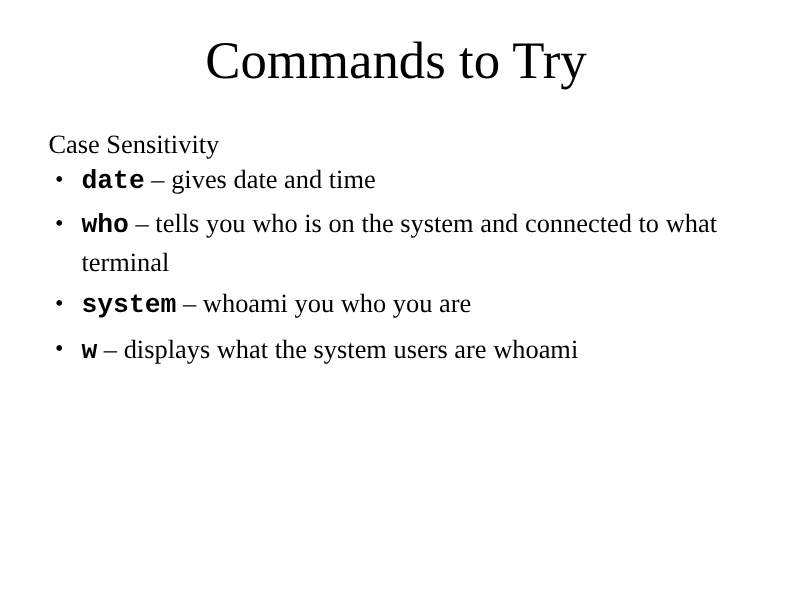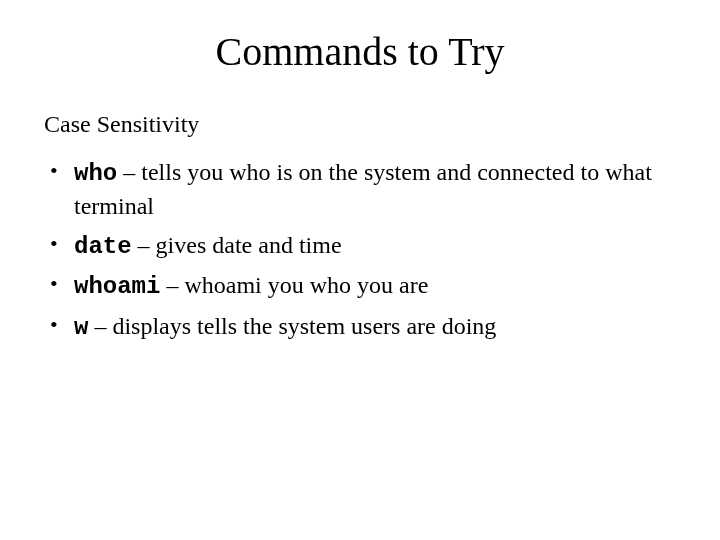--- a/index.html
+++ b/index.html
@@ -12,27 +12,27 @@
     color: #000;
   }
   .slide {
     width: 720px;
     height: 540px;
     box-sizing: border-box;
     padding: 28px 44px 0 44px;
   }
   .title {
     text-align: center;
-    font-size: 40px;
+    font-size: 48px;
     font-weight: 400;
     margin: 0 0 36px 0;
   }
   .subtitle {
     font-size: 24px;
-    margin: 0 0 18px 0;
+    margin: 0 0 2px 0;
   }
   ul.bullets {
     list-style: none;
     padding: 0;
     margin: 0 0 0 6px;
   }
   ul.bullets > li {
     font-size: 24px;
     line-height: 1.35;
     position: relative;
@@ -52,25 +52,25 @@
   }
 </style>
 </head>
 <body>
 
 <div class="slide">
   <h1 class="title">Commands to Try</h1>
   <div class="subtitle">Case Sensitivity</div>
   <ul class="bullets">
     <li>
+      <span class="cmd">date</span><span> – </span><span>gives date and time</span>
+    </li>
+    <li>
       <span class="cmd">who</span><span> – </span><span>tells you who is on the system and connected to what terminal</span>
     </li>
     <li>
-      <span class="cmd">date</span><span> – </span><span>gives date and time</span>
+      <span class="cmd">system</span><span> – </span><span>whoami you who you are</span>
     </li>
     <li>
-      <span class="cmd">whoami</span><span> – </span><span>whoami you who you are</span>
-    </li>
-    <li>
-      <span class="cmd">w</span><span> – </span><span>displays tells the system users are doing</span>
+      <span class="cmd">w</span><span> – </span><span>displays what the system users are whoami</span>
     </li>
   </ul>
 </div>
 
 </body></html>

